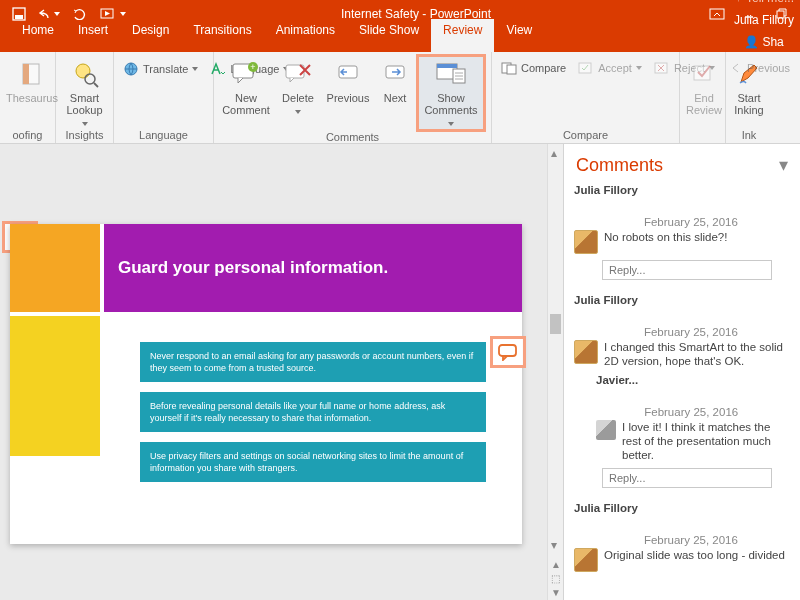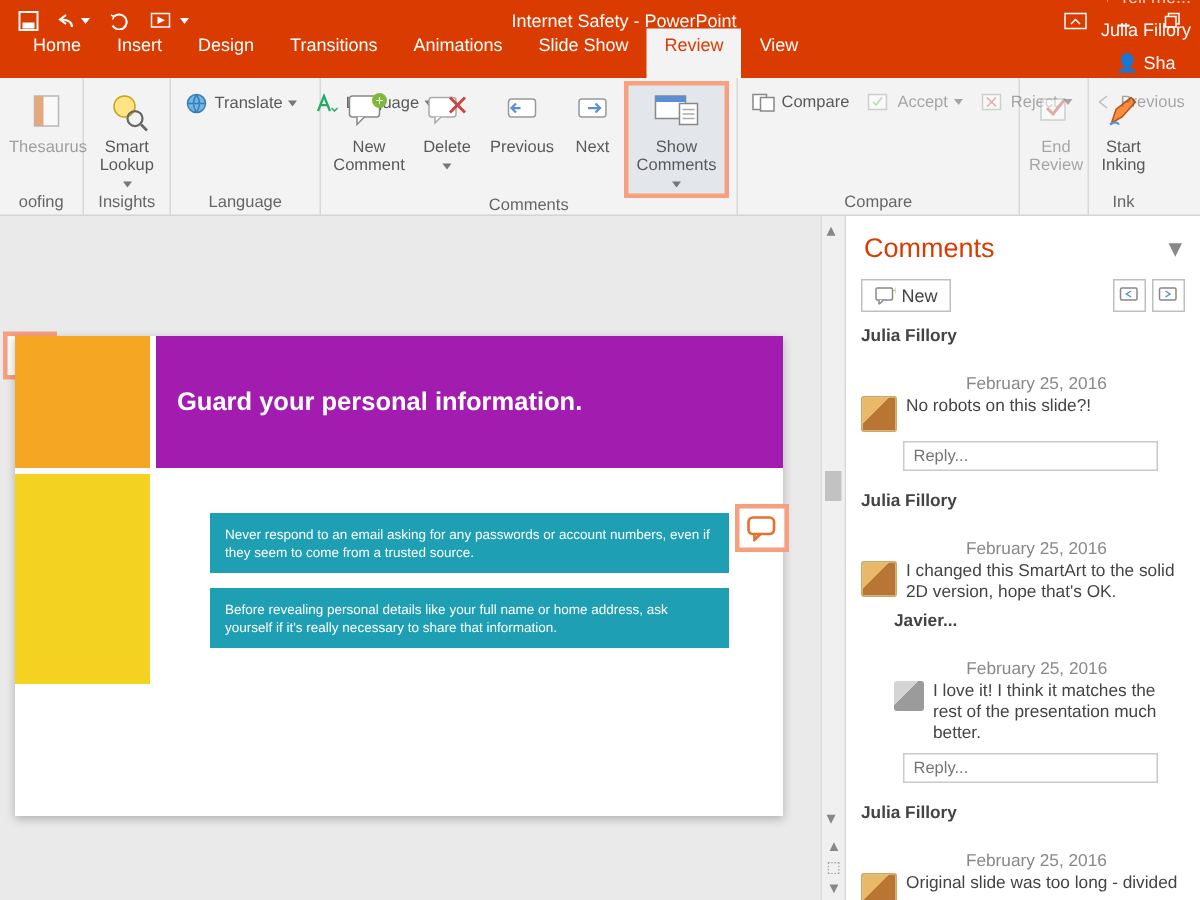--- a/index.html
+++ b/index.html
@@ -338,20 +338,21 @@
           <path d="M6 12 L6 16 L10 12" fill="#fff" stroke="#e8722f" stroke-width="1.8"></path>
           <rect x="5" y="3" width="12" height="8" rx="2" fill="#fff" stroke="#e8722f" stroke-width="1.5"></rect>
         </svg>
     </div>
     <div class="slide">
       <div class="blk-orange"></div>
       <div class="blk-teal1">Guard your personal information.</div>
       <div class="blk-yellow"></div>
       <div class="bullet" style="top:118px">Never respond to an email asking for any passwords or account numbers, even if they seem to come from a trusted source.</div>
       <div class="bullet" style="top:168px">Before revealing personal details like your full name or home address, ask yourself if it's really necessary to share that information.</div>
+      <div class="bullet" style="top:218px">Use privacy filters and settings on social networking sites to limit the amount of information you share with strangers.</div>
     </div>
     <div class="comment-marker" style="left:493px;top:195px">
       <svg width="22" height="18">
           <rect x="2" y="2" width="17" height="11" rx="3" fill="none" stroke="#e8722f" stroke-width="1.8"></rect>
           <path d="M6 13 L6 17 L10 13" fill="none" stroke="#e8722f" stroke-width="1.8"></path>
         </svg>
     </div>
     <div class="scroll-v">
       <div style="position:absolute;top:2px;left:3px;color:#888">▴</div>
       <div class="scroll-thumb"></div>
@@ -359,44 +360,20 @@
       <div style="position:absolute;bottom:30px;left:3px;color:#888;font-size:10px">▲</div>
       <div style="position:absolute;bottom:16px;left:3px;color:#888;font-size:10px">⬚</div>
       <div style="position:absolute;bottom:2px;left:3px;color:#888;font-size:10px">▼</div>
     </div>
   </div>
 
   <div class="comments-pane">
     <div class="cp-header">
       <span>Comments</span>
       <span style="color:#888">▾</span>
-    </div>
-    <div class="cp-toolbar">
-      <div class="new-btn">
-        <svg width="14" height="12">
-            <rect x="1" y="1" width="11" height="8" rx="1" fill="#fff" stroke="#888"></rect>
-            <path d="M3 9 L3 12 L6 9" fill="#fff" stroke="#888"></path>
-            <text x="10" y="5" font-size="8" fill="#7fb93b">＋</text>
-          </svg>
-        <span>New</span>
-      </div>
-      <div class="nav-arrows">
-        <div class="arrow-box">
-            <svg width="14" height="12">
-              <rect x="1" y="1" width="11" height="8" rx="1" fill="#fff" stroke="#888"></rect>
-              <path d="M8 3 L5 5 L8 7" stroke="#5a8fd6" fill="none"></path>
-            </svg>
-          </div>
-        <div class="arrow-box">
-            <svg width="14" height="12">
-              <rect x="1" y="1" width="11" height="8" rx="1" fill="#fff" stroke="#888"></rect>
-              <path d="M5 3 L8 5 L5 7" stroke="#5a8fd6" fill="none"></path>
-            </svg>
-          </div>
-      </div>
     </div>
     <div class="cp-body">
 
       <div class="thread">
         <div class="t-head">
             <span class="t-author">Julia Fillory</span> 
             <span class="t-date">February 25, 2016</span>
           </div>
         <div class="t-row">
             <div class="avatar"></div>

